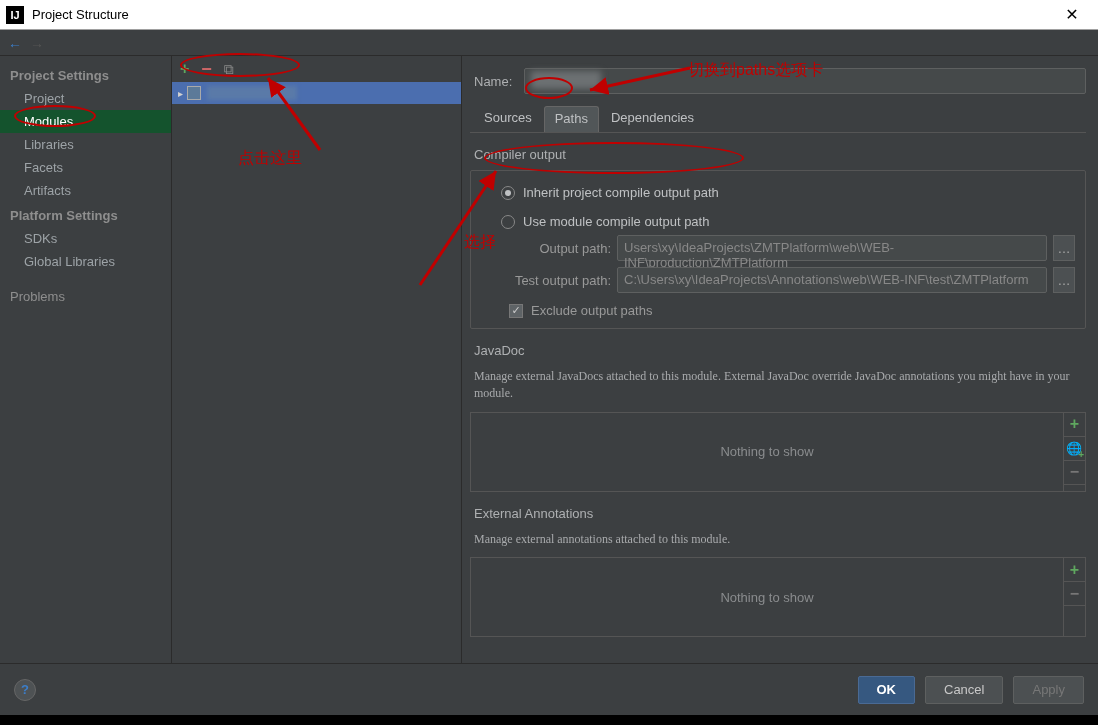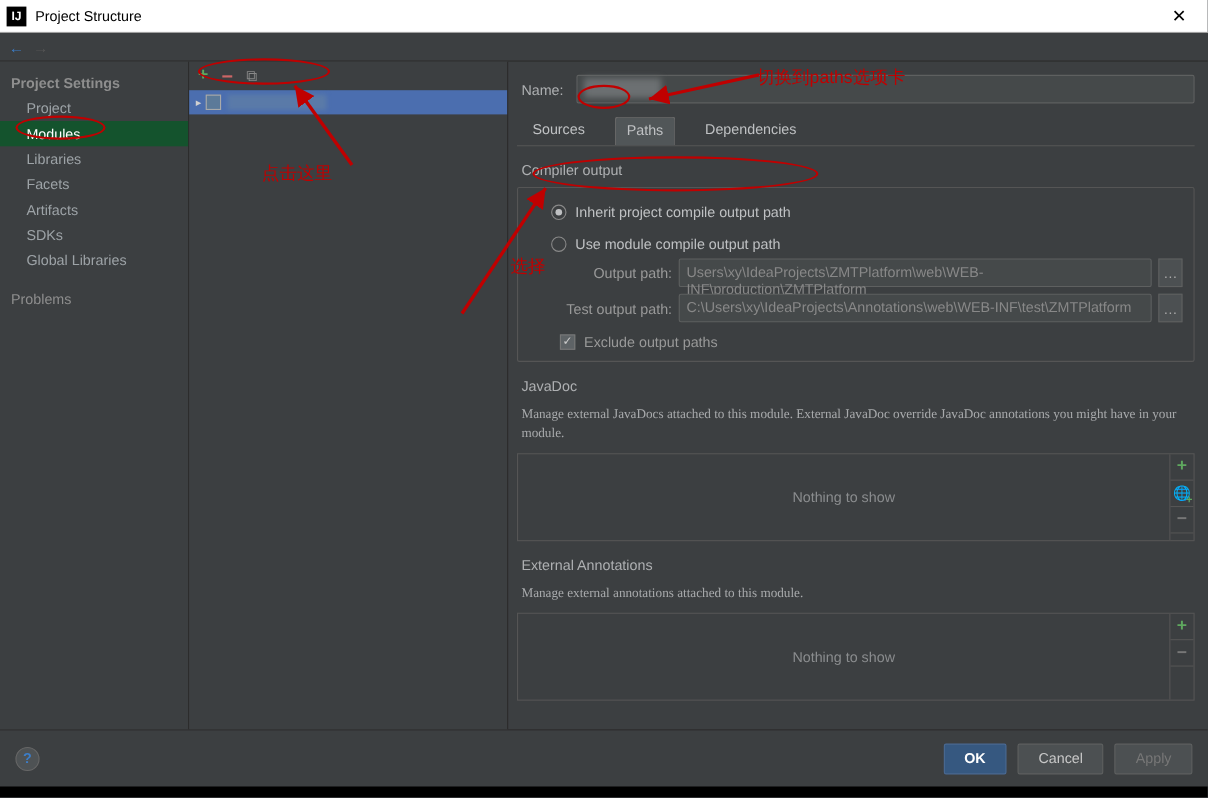--- a/index.html
+++ b/index.html
@@ -36,21 +36,21 @@
   .module-row .micon { width:14px; height:14px; background:#5c7a99; border:1px solid #aaa; }
   .module-row .mname { width:90px; height:14px; background:#5a7aa8; filter: blur(2px); margin-left:2px; }
 
   
   .content { flex:1; padding: 12px 12px 8px 8px; display:flex; flex-direction:column; gap:6px; overflow:hidden; }
   .name-row { display:flex; align-items:center; gap:12px; }
   .name-row .label { color:#aeb0b2; padding-left:4px; }
   .name-row .field { flex:1; height:26px; background:#45494a; border:1px solid #5e6060; border-radius:2px; position:relative; }
   .name-row .field .blurred { position:absolute; left:6px; top:2px; width:70px; height:18px; background:#6c7072; filter:blur(3px); }
 
-  .tab-row { display:flex; gap:17px; border-bottom:1px solid #555; margin-top:6px; padding-left:4px; }
+  .tab-row { display:flex; gap:2px; border-bottom:1px solid #555; margin-top:6px; padding-left:4px; }
   .tab { padding:4px 10px 6px; color:#bfc1c3; cursor:pointer; }
   .tab.active { background:#515658; border:1px solid #666; border-bottom:none; border-radius:3px 3px 0 0; }
 
   .section-title { color:#aeb0b2; margin-top:8px; padding-left:4px; }
   .group-box { border:1px solid #555; border-radius:2px; padding:12px 10px 10px; margin-top:2px; }
 
   .radio-row { display:flex; align-items:center; gap:8px; margin: 2px 0 6px 20px; color:#bfc1c3; }
   .radio-row.sub { margin-left:20px; margin-top:14px; }
   .radio { width:14px; height:14px; border-radius:50%; border:1px solid #888; display:inline-flex; align-items:center; justify-content:center; }
   .radio.checked::after { content:""; width:6px; height:6px; border-radius:50%; background:#bfc1c3; }
@@ -102,20 +102,21 @@
 
 <div class="main">
 
   <div class="sidebar">
     <div class="group">Project Settings</div>
     <div class="item">Project</div>
     <div class="item selected">Modules</div>
     <div class="item">Libraries</div>
     <div class="item">Facets</div>
     <div class="item">Artifacts</div>
+    <div class="group">Platform Settings</div>
     <div class="item">SDKs</div>
     <div class="item">Global Libraries</div>
     <div class="group" style="margin-top:10px; font-weight:normal;">Problems</div>
   </div>
 
   <div class="module-panel">
     <div class="module-toolbar">
       <span class="plus">+</span>
       <span class="minus">−</span>
       <span class="copy">⧉</span>

